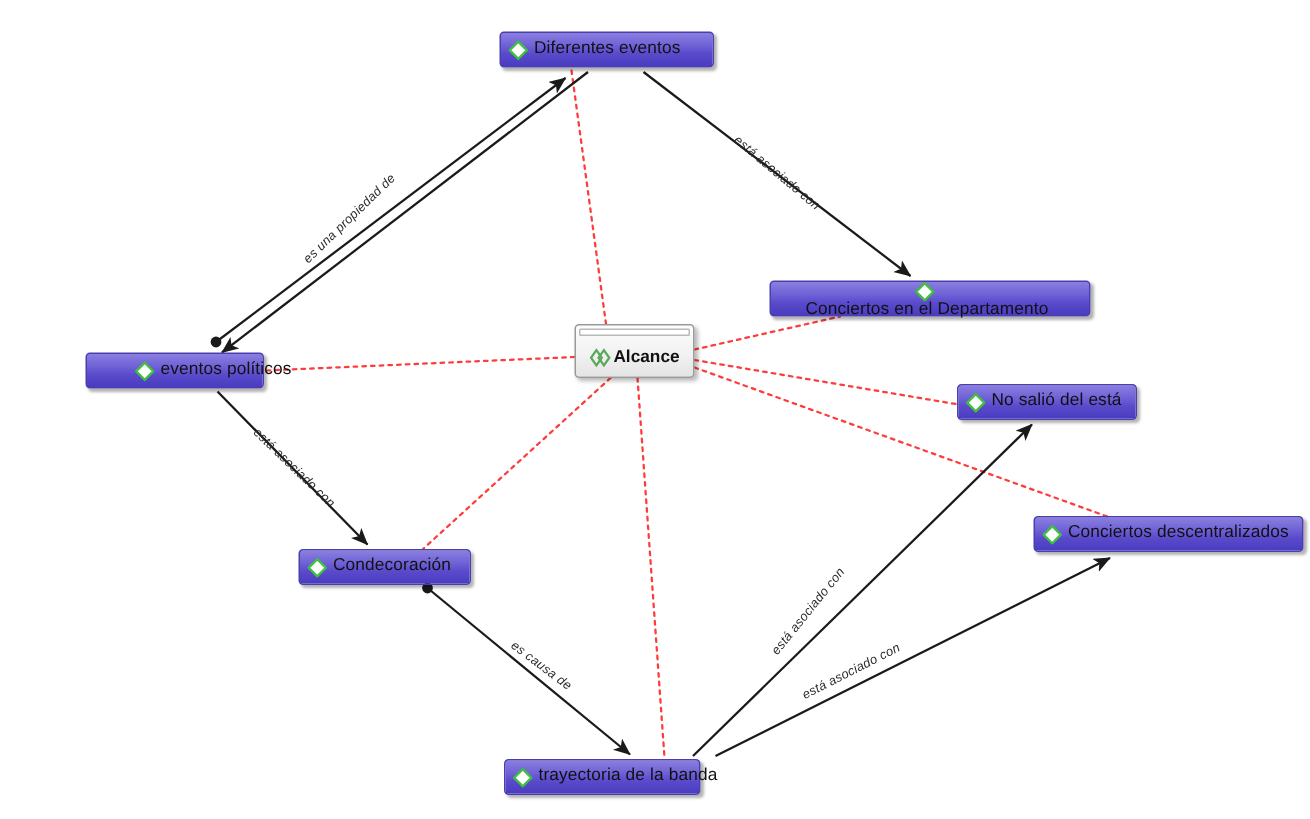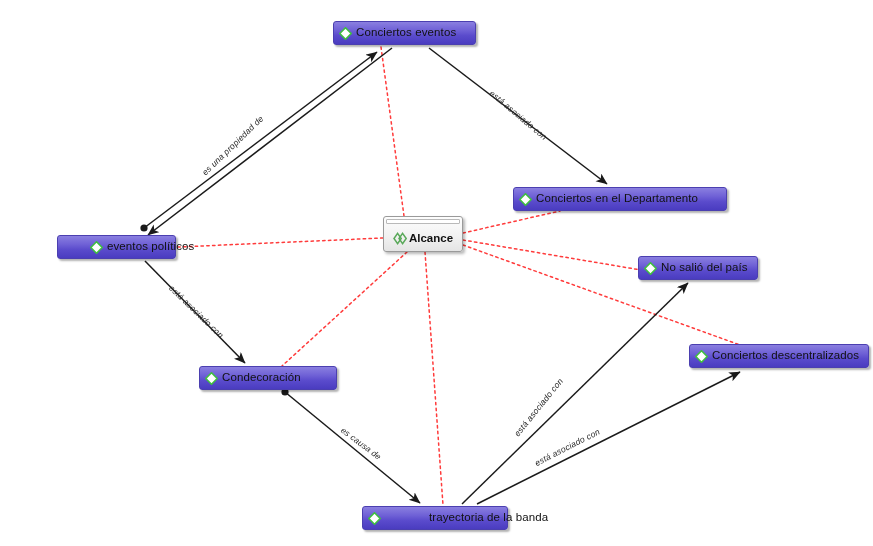--- a/index.html
+++ b/index.html
@@ -139,60 +139,60 @@
   <div class="elabel" style="left:512px;top:432px;transform:rotate(-51deg);">está asociado con</div>
 
   <div class="elabel" style="left:533px;top:459px;transform:rotate(-27deg);">está asociado con</div>
 
   <div class="node" style="left:333px;top:21px;width:143px;">
     <span class="diamond">
       <svg width="13" height="13" viewBox="0 0 13 13">
           <polygon points="6.5,0.8 12.2,6.5 6.5,12.2 0.8,6.5" fill="#ffffff" stroke="#3fbf3f" stroke-width="1.6"></polygon>
         </svg>
     </span>
-    <span class="label">Conciertos eventos</span>
-  </div>
-
-  <div class="node" style="left:513px;top:187px;width:214px;">
+    <span class="label">Diferentes eventos</span>
+  </div>
+
+  <div class="node" style="left:513px;top:187px;width:214px;flex-direction:column;">
     <span class="diamond">
       <svg width="13" height="13" viewBox="0 0 13 13">
           <polygon points="6.5,0.8 12.2,6.5 6.5,12.2 0.8,6.5" fill="#ffffff" stroke="#3fbf3f" stroke-width="1.6"></polygon>
         </svg>
     </span>
     <span class="label">Conciertos en el Departamento</span>
   </div>
 
   <div class="node" style="left:638px;top:256px;width:120px;">
     <span class="diamond">
       <svg width="13" height="13" viewBox="0 0 13 13">
           <polygon points="6.5,0.8 12.2,6.5 6.5,12.2 0.8,6.5" fill="#ffffff" stroke="#3fbf3f" stroke-width="1.6"></polygon>
         </svg>
     </span>
-    <span class="label">No salió del país</span>
+    <span class="label">No salió del está</span>
   </div>
 
   <div class="node" style="left:672px;top:344px;width:180px;margin-left:17px;">
     <span class="diamond">
       <svg width="13" height="13" viewBox="0 0 13 13">
           <polygon points="6.5,0.8 12.2,6.5 6.5,12.2 0.8,6.5" fill="#ffffff" stroke="#3fbf3f" stroke-width="1.6"></polygon>
         </svg>
     </span>
     <span class="label">Conciertos descentralizados</span>
   </div>
 
-  <div class="node" style="left:362px;top:506px;width:146px;gap:44px;">
+  <div class="node" style="left:336px;top:506px;width:131px;">
     <span class="diamond">
       <svg width="13" height="13" viewBox="0 0 13 13">
           <polygon points="6.5,0.8 12.2,6.5 6.5,12.2 0.8,6.5" fill="#ffffff" stroke="#3fbf3f" stroke-width="1.6"></polygon>
         </svg>
     </span>
     <span class="label">trayectoria de la banda</span>
   </div>
 
-  <div class="node" style="left:199px;top:366px;width:138px;">
+  <div class="node" style="left:199px;top:366px;width:115px;">
     <span class="diamond">
       <svg width="13" height="13" viewBox="0 0 13 13">
           <polygon points="6.5,0.8 12.2,6.5 6.5,12.2 0.8,6.5" fill="#ffffff" stroke="#3fbf3f" stroke-width="1.6"></polygon>
         </svg>
     </span>
     <span class="label">Condecoración</span>
   </div>
 
   <div class="node" style="left:57px;top:235px;width:119px;padding-left:32px;">
     <span class="diamond">

